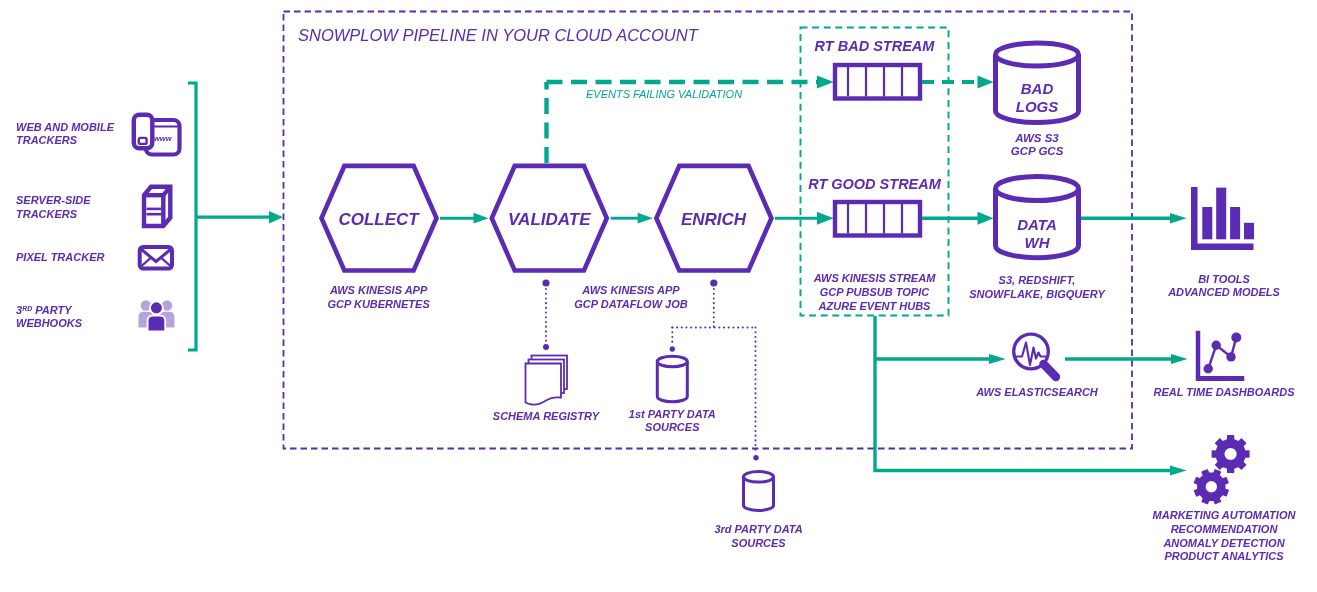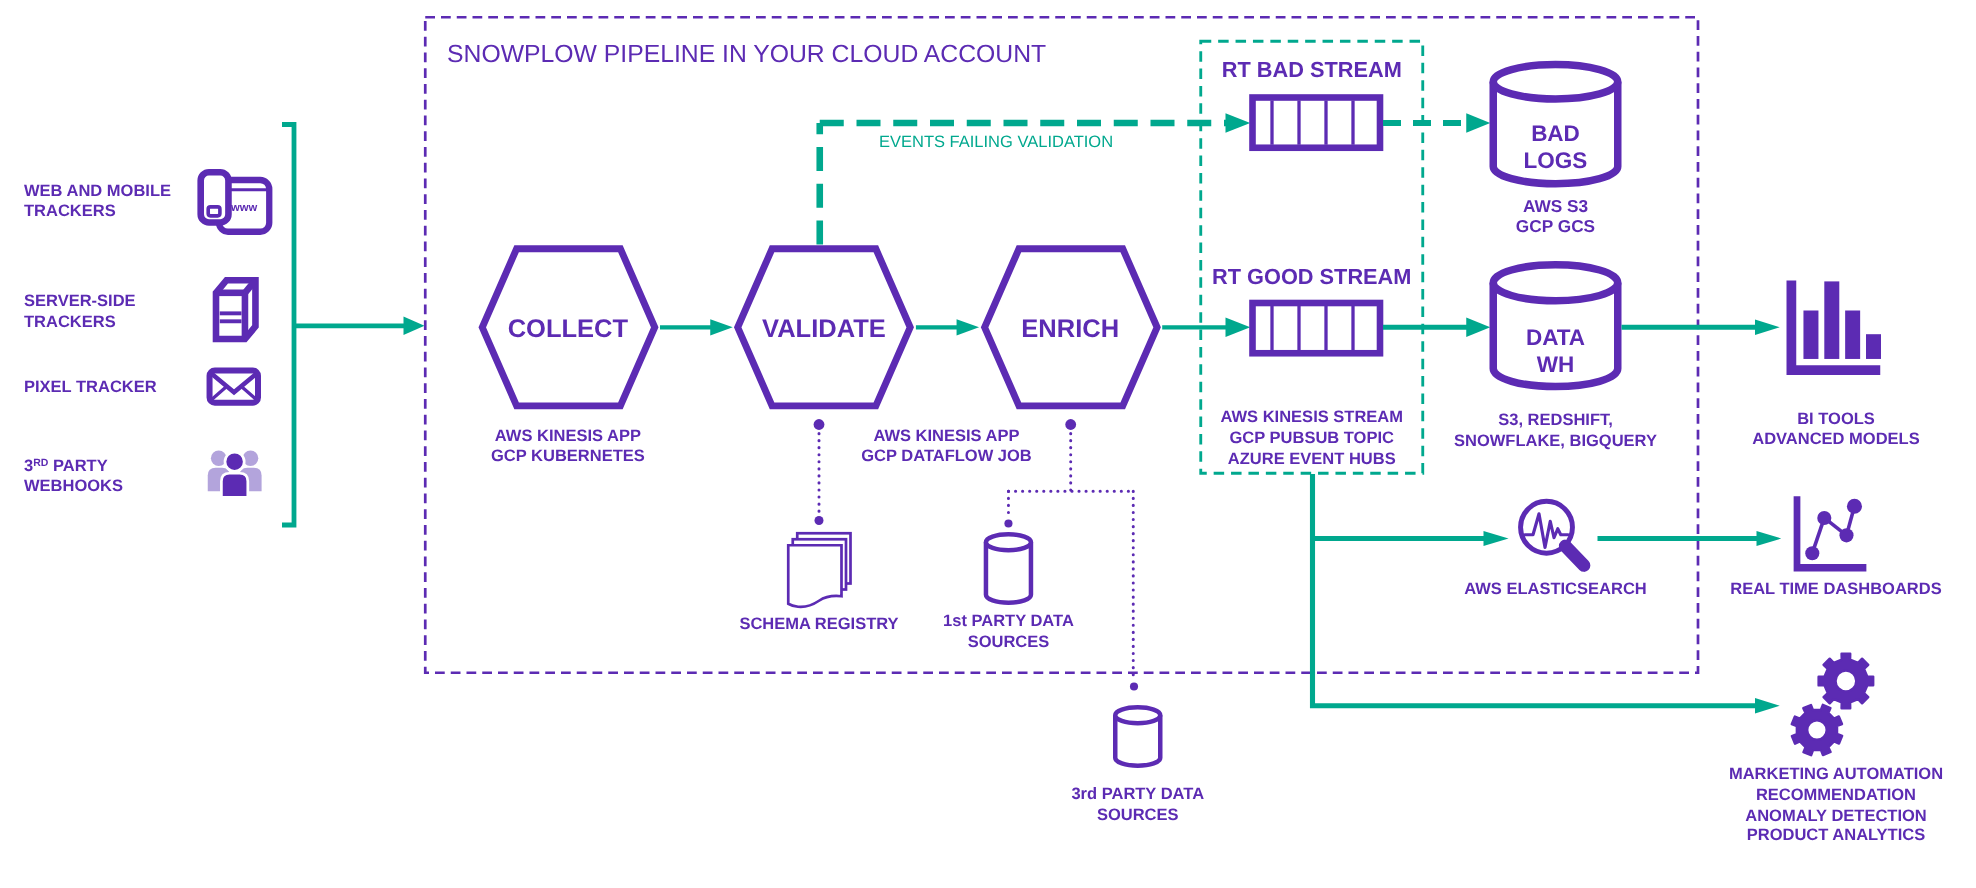--- a/index.html
+++ b/index.html
@@ -1,16 +1,16 @@
 <!DOCTYPE html>
 <html><head>
 <meta charset="utf-8">
 <style>
   html,body{margin:0;padding:0;background:#ffffff;}
-  #stage{position:relative;width:1317px;height:592px;overflow:hidden;background:#fff;}
+  #stage{position:relative;width:1317px;height:592px;overflow:hidden;background:#fff;font-style:italic;}
   svg{position:absolute;left:0;top:0;}
   text{font-family:"Liberation Sans", sans-serif;}
 </style>
 </head>
 <body>
 <div id="stage">
 <svg width="1317" height="592" viewBox="0 0 1317 592">
 <defs></defs>
 <g fill="none" stroke="none">
 

